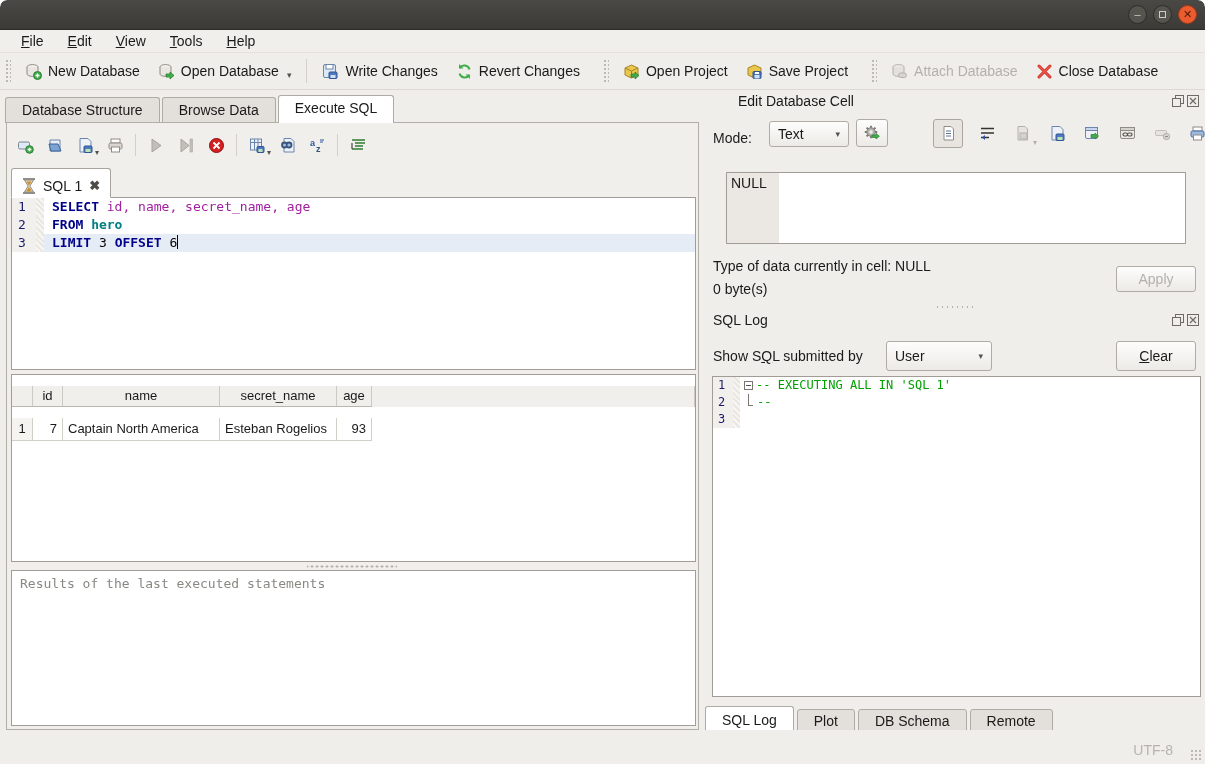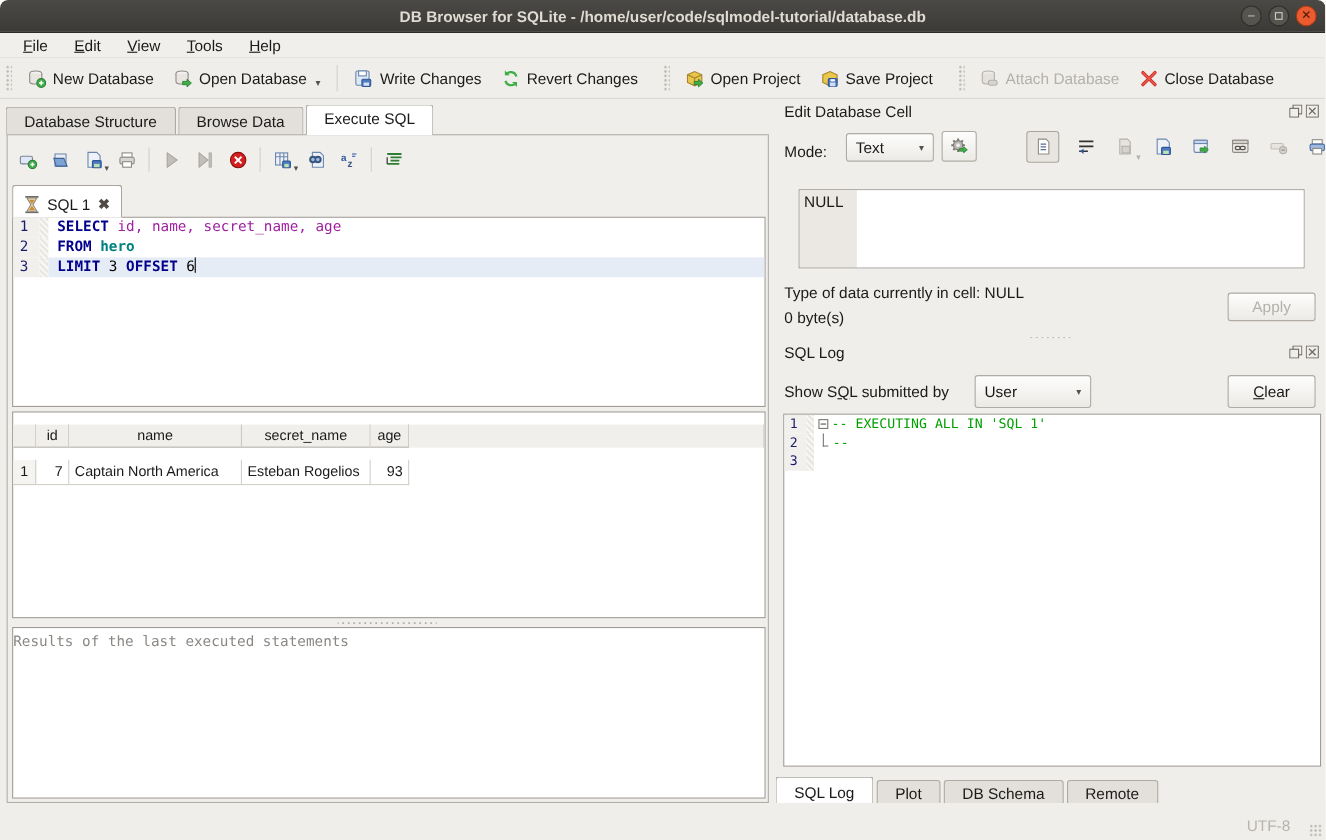--- a/index.html
+++ b/index.html
@@ -80,21 +80,21 @@
   .c-age { width:35px; flex:0 0 auto; text-align:right; }
   .c-fill { flex:1 1 auto; border-right:none; }
   .ghead .c-id, .ghead .c-name, .ghead .c-secret, .ghead .c-age { text-align:center; }
   .gbody .c-rn { background:#f6f4f1; }
   .gbody .c-fill { border-bottom:none; }
 
   .hsplit { position:absolute; left:300px; top:441px; width:90px; height:5px;
     background-image:radial-gradient(#b5b2ac 1px, transparent 1.2px); background-size:5px 5px; background-position:center; }
   .msgpane { position:absolute; left:4px; top:447px; width:685px; height:156px; background:#fff;
     border:1px solid #a19c96; font-family:"DejaVu Sans Mono", monospace; font-size:13px; color:#8b8884;
-    padding:5px 0; }
+    padding:5px 8px; }
 
   
   .dock { position:absolute; left:705px; top:90px; width:500px; height:646px; }
   .dockhead { position:absolute; left:8px; display:flex; align-items:center; }
   .dockicons { position:absolute; right:6px; display:flex; gap:3px; }
   .dockico { width:12px; height:12px; display:block; }
 
   .mode-label { position:absolute; left:8px; top:40px; }
   .dropdown { position:absolute; background:linear-gradient(#fdfdfc,#eceae6); border:1px solid #b0aca5;
     border-radius:3px; display:flex; align-items:center; padding:0 8px; }
@@ -143,21 +143,20 @@
   .grip { position:absolute; right:3px; bottom:3px; width:12px; height:12px;
     background-image:radial-gradient(#bdbab4 1px, transparent 1.2px); background-size:4px 4px; }
   svg { display:block; }
 </style>
 </head>
 <body>
 
 <div id="window">
 
   <div class="titlebar">
-    <div class="title">DB Browser for SQLite - /home/user/code/sqlmodel-tutorial/database.db</div>
     <div class="winbtns">
       <div class="winbtn">–</div>
       <div class="winbtn">
           <span class="sq"></span>
         </div>
       <div class="winbtn close">✕</div>
     </div>
   </div>
 
   <div class="menubar">
@@ -396,21 +395,21 @@
 
     <div class="hsplit"></div>
 
     <div class="msgpane">
       <span>Results of the last executed statements</span>
     </div>
   </div>
 
   <div class="dock">
 
-    <div class="dockhead" style="top:3px;">
+    <div class="dockhead" style="top:3px;margin-left:25px;">
       <span>Edit Database Cell</span>
     </div>
     <div class="dockicons" style="top:5px;">
       <svg class="dockico" viewBox="0 0 12 12">
         <rect x="3.5" y="0.5" width="8" height="8" fill="none" stroke="#6e6a64"></rect>
         <rect x="0.5" y="3.5" width="8" height="8" fill="#f0eeea" stroke="#6e6a64"></rect>
       </svg>
       <svg class="dockico" viewBox="0 0 12 12">
         <rect x="0.5" y="0.5" width="11" height="11" fill="none" stroke="#6e6a64"></rect>
         <path d="M3 3l6 6M9 3l-6 6" stroke="#6e6a64" stroke-width="1.2"></path>

